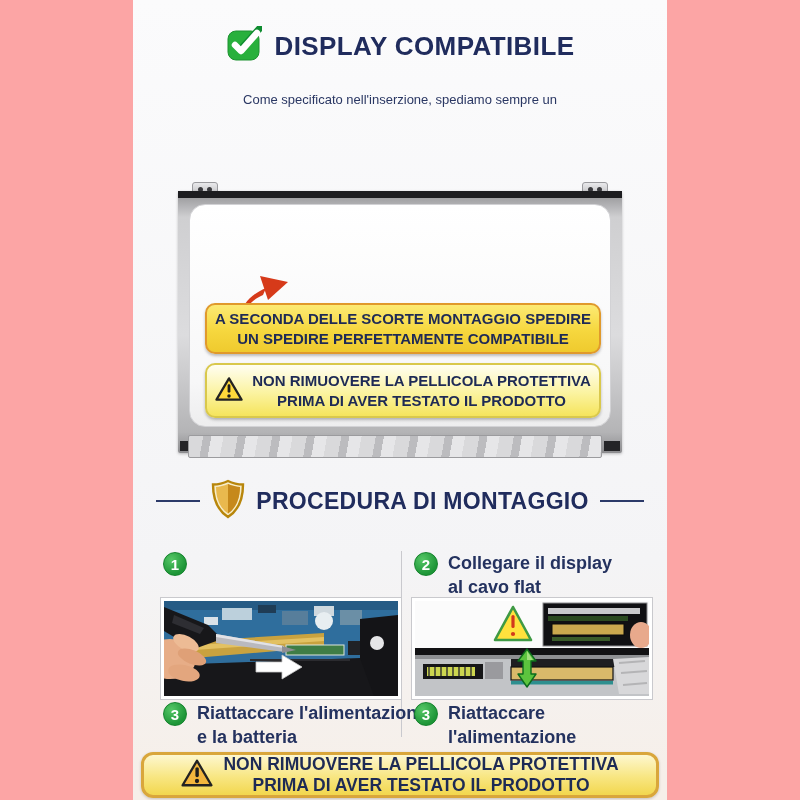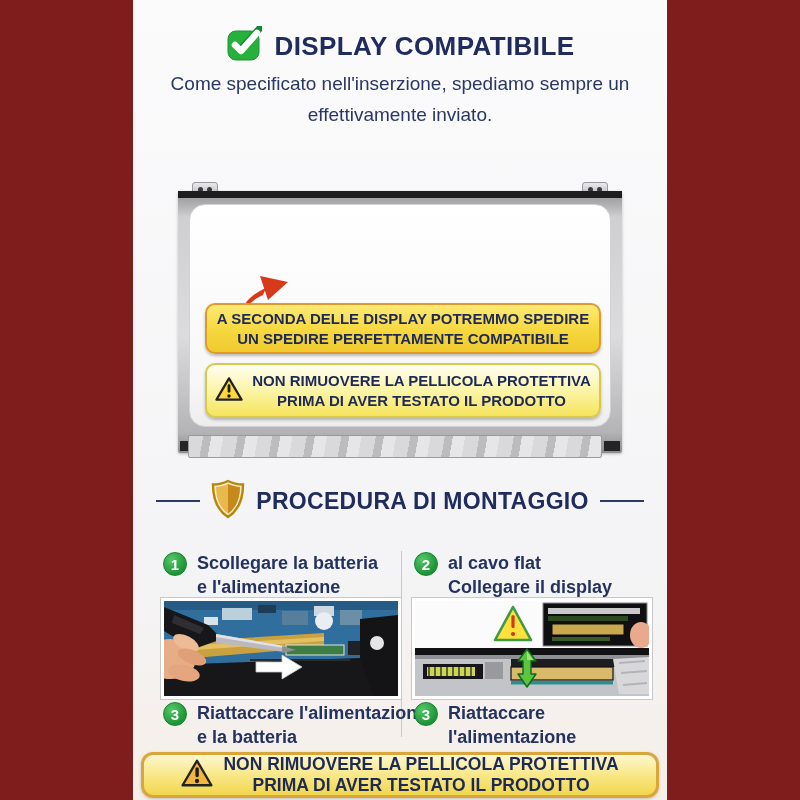--- a/index.html
+++ b/index.html
@@ -1,24 +1,24 @@
 <!DOCTYPE html>
 <html><head>
 <meta charset="utf-8">
 <style>
   html,body{margin:0;padding:0;}
   body{background:#ffffff;font-family:"Liberation Sans",sans-serif;}
-  .page{position:relative;width:800px;height:800px;background:#7f1d1d;overflow:hidden;margin:0 auto;}
+  .page{position:relative;width:800px;height:800px;background:#fca5a5;overflow:hidden;margin:0 auto;}
   .content{position:absolute;left:133px;top:0;width:534px;height:800px;
     background:linear-gradient(180deg,#fbfbfc 0%,#f4f4f6 70%,#f6efe9 97%);}
 
   
   .hdr{position:absolute;left:0;top:26px;width:100%;display:flex;align-items:center;justify-content:center;gap:13px;}
   .hdr .title{font-size:26px;font-weight:800;color:#202c5d;letter-spacing:.4px;}
-  .intro{position:absolute;left:0;top:68px;width:100%;text-align:center;color:#2a3763;font-size:19px;line-height:31px;}
+  .intro{position:absolute;left:0;top:84px;width:100%;text-align:center;color:#2a3763;font-size:13px;line-height:31px;}
 
   
   .panel{position:absolute;left:45px;top:182px;width:444px;height:292px;}
   .bracket{position:absolute;top:0;width:26px;height:16px;border-radius:3px 3px 0 0;
     background:linear-gradient(180deg,#e9e9eb,#b9b9bd);border:1px solid #9a9a9e;box-sizing:border-box;}
   .bracket.bl{left:14px;} .bracket.br{right:14px;}
   .bracket i{position:absolute;top:4px;width:5px;height:5px;border-radius:50%;background:#3a3a3e;}
   .bracket i:first-child{left:5px;} .bracket i:last-child{right:5px;}
   .panel-body{position:absolute;left:0;top:9px;width:444px;height:262px;border-radius:2px;
     background:linear-gradient(180deg,#8f8f92 0%,#cfcfd1 10%,#dcdcde 55%,#b4b4b6 92%,#8c8c8f 100%);
@@ -78,21 +78,20 @@
           <rect x="2" y="5" width="31" height="29" rx="8" fill="#28b03c" stroke="#1c9230" stroke-width="1"></rect>
           <path d="M15 23 L34 2" stroke="#0f8c30" stroke-width="7" stroke-linecap="round" fill="none"></path>
           <path d="M9 19 L15 25 L31 7" stroke="#ffffff" stroke-width="6.5" stroke-linecap="round" stroke-linejoin="round" fill="none"></path>
         </svg>
       </span>
       <span class="title">DISPLAY COMPATIBILE</span>
     </div>
 
     <div class="intro">
       <div>Come specificato nell'inserzione, spediamo sempre un</div>
-      <div>effettivamente inviato.</div>
     </div>
 
     <div class="panel">
       <div class="bracket bl">
           <i></i>
           <i></i>
         </div>
       <div class="bracket br">
           <i></i>
           <i></i>
@@ -107,21 +106,21 @@
 
       <span class="red-arrow">
         <svg width="64" height="54" viewBox="0 0 64 54">
           <path d="M10 52 C 12 38, 20 29, 36 22 L 33 29 C 21 34, 15 42, 14 53 Z" fill="#d63a1a"></path>
           <polygon points="30,10 58,16 38,34" fill="#d63a1a"></polygon>
         </svg>
       </span>
 
       <div class="note stock">
         <div class="txt">
-          <div>A SECONDA DELLE DISPLAY POTREMMO SPEDIRE</div>
+          <div>A SECONDA DELLE SCORTE MONTAGGIO SPEDIRE</div>
           <div>UN SPEDIRE PERFETTAMENTE COMPATIBILE</div>
         </div>
       </div>
 
       <div class="note film">
         <span>
           <svg width="28" height="26" viewBox="0 0 30 28">
             <polygon points="15,2.5 28.5,25.5 1.5,25.5" fill="#ffd93b" stroke="#222222" stroke-width="2.4" stroke-linejoin="round"></polygon>
             <rect x="13.5" y="9" width="3" height="9" rx="1.5" fill="#1d1d1d"></rect>
             <circle cx="15" cy="21.5" r="1.9" fill="#1d1d1d"></circle>
@@ -142,30 +141,26 @@
           <path d="M17 5 C21 6.8, 25.5 7.8, 29 8 C28.7 19.5, 25.5 28.5, 17 34.5 C8.5 28.5, 5.3 19.5, 5 8 C8.5 7.8, 13 6.8, 17 5 Z" fill="#e9b94e"></path>
           <path d="M17 5 C21 6.8, 25.5 7.8, 29 8 C28.7 19.5, 25.5 28.5, 17 34.5 Z" fill="#c6891b"></path>
         </svg>
       </span>
       <span class="stitle">PROCEDURA DI MONTAGGIO</span>
       <span class="line"></span>
     </div>
 
     <div class="step s1">
       <span class="badge">1</span>
-      <span class="lbl">
-        <div>Scollegare la batteria</div>
-        <div>e l'alimentazione</div>
-      </span>
     </div>
     <div class="step s2">
       <span class="badge">2</span>
       <span class="lbl">
+        <div>Collegare il display</div>
         <div>al cavo flat</div>
-        <div>Collegare il display</div>
       </span>
     </div>
     <div class="colsep"></div>
 
     <div class="photo p1">
       <svg width="234" height="95" viewBox="0 0 234 95">
         <g>
           <rect x="0" y="0" width="234" height="95" fill="#2f6e9d"></rect>
           <rect x="0" y="0" width="234" height="9" fill="#265b85"></rect>
           <rect x="58" y="7" width="30" height="12" fill="#bcd0dc"></rect>

